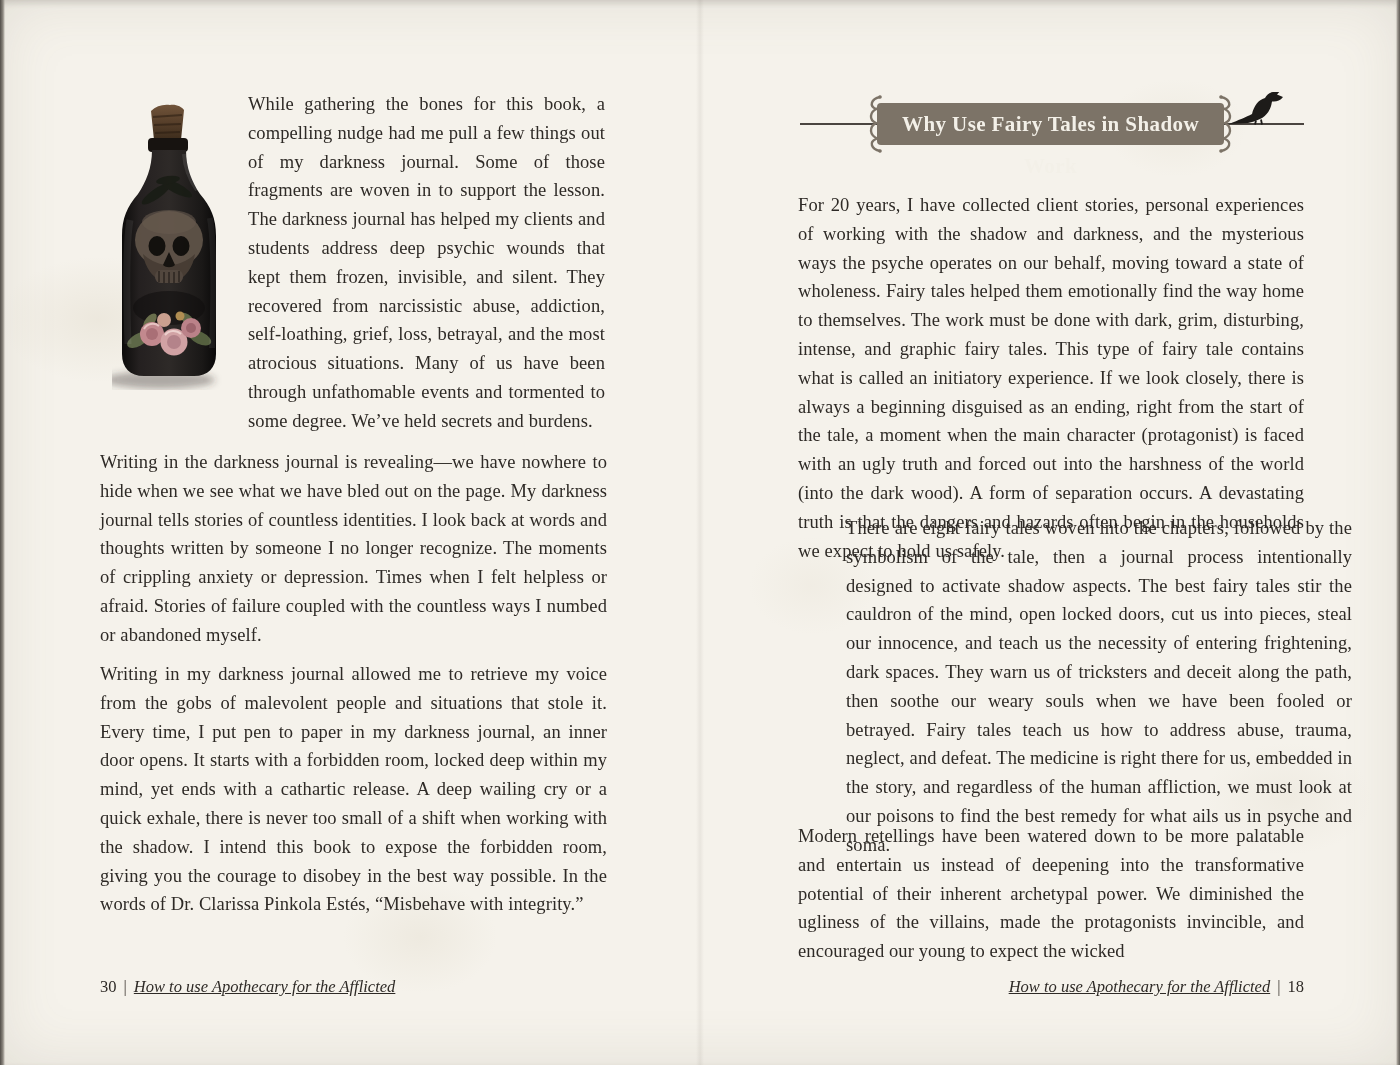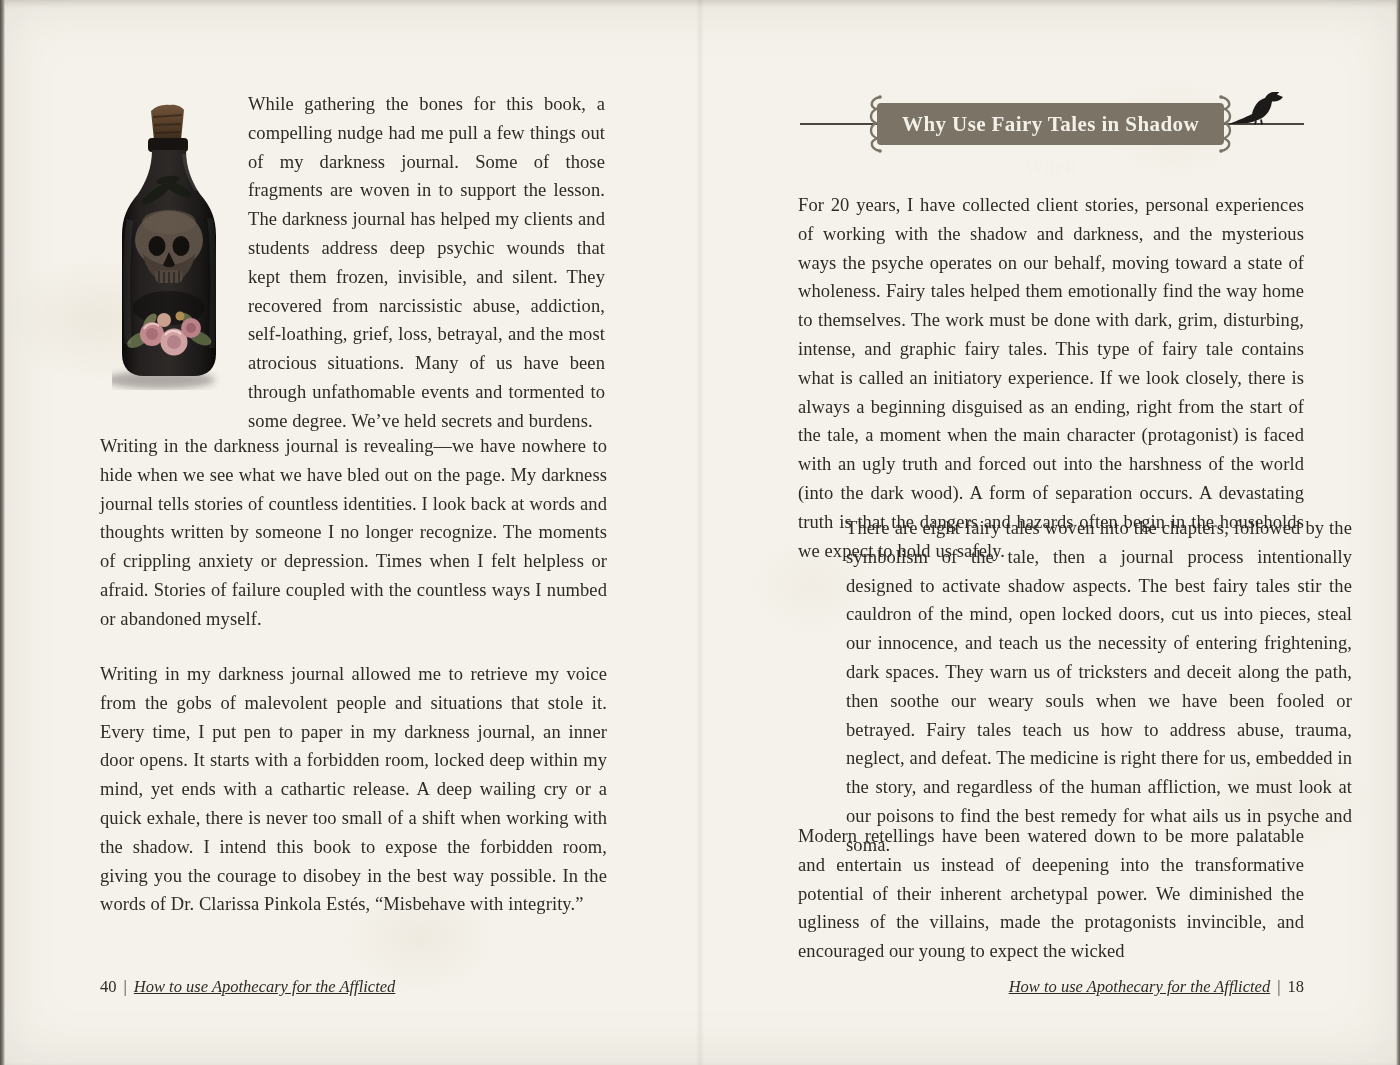--- a/index.html
+++ b/index.html
@@ -35,21 +35,21 @@
     font-size: 18.5px;
     line-height: 28.8px;
     text-align: justify;
     color: var(--ink, #2e2a26);
     letter-spacing: 0.1px;
   }
 
   .bottle-figure { position: absolute; left: 112px; top: 102px; width: 116px; height: 288px; }
 
   .para-beside { left: 248px; top: 90px;  width: 357px; }
-  .para-l2     { left: 100px; top: 432px; width: 507px; }
+  .para-l2     { left: 100px; top: 448px; width: 507px; }
   .para-l3     { left: 100px; top: 660px; width: 507px; }
 
   .para-r1 { left: 98px; top: 191px; width: 506px; }
   .para-r2 { left: 98px; top: 514px; width: 506px; margin-left: 48px; }
   .para-r3 { left: 98px; top: 822px; width: 506px; }
 
   .folio { position: absolute; top: 977px; font-size: 16.5px; white-space: nowrap; }
   .folio-left { left: 100px; }
   .folio-right { right: 96px; }
   .folio .running-title { font-style: italic; text-decoration: underline; }
@@ -145,21 +145,21 @@
         <path d="M98,116 C102,140 102,192 100,246" stroke="rgba(255,255,255,0.06)" stroke-width="6" fill="none"></path>
         <path d="M72,52 C73,66 78,78 85,88" stroke="rgba(255,255,255,0.10)" stroke-width="4" fill="none"></path>
       </svg>
     </figure>
 
     <p class="body-text para-beside">While gathering the bones for this book, a compelling nudge had me pull a few things out of my darkness journal. Some of those fragments are woven in to support the lesson. The darkness journal has helped my clients and students address deep psychic wounds that kept them frozen, invisible, and silent. They recovered from narcissistic abuse, addiction, self-loathing, grief, loss, betrayal, and the most atrocious situations. Many of us have been through unfathomable events and tormented to some degree. We’ve held secrets and burdens.</p>
     <p class="body-text para-l2">Writing in the darkness journal is revealing—we have nowhere to hide when we see what we have bled out on the page. My darkness journal tells stories of countless identities. I look back at words and thoughts written by someone I no longer recognize. The moments of crippling anxiety or depression. Times when I felt helpless or afraid. Stories of failure coupled with the countless ways I numbed or abandoned myself.</p>
     <p class="body-text para-l3">Writing in my darkness journal allowed me to retrieve my voice from the gobs of malevolent people and situations that stole it. Every time, I put pen to paper in my darkness journal, an inner door opens. It starts with a forbidden room, locked deep within my mind, yet ends with a cathartic release. A deep wailing cry or a quick exhale, there is never too small of a shift when working with the shadow. I intend this book to expose the forbidden room, giving you the courage to disobey in the best way possible. In the words of Dr. Clarissa Pinkola Estés, “Misbehave with integrity.”</p>
 
     <footer class="folio folio-left">
-      <span class="page-num">40</span><span class="sep">|</span><span class="running-title">How to use Apothecary for the Afflicted</span>
+      <span class="page-num">30</span><span class="sep">|</span><span class="running-title">How to use Apothecary for the Afflicted</span>
     </footer>
   </section>
 
   <section class="page page-right">
 
     <div class="chapter-head">
       <svg viewBox="0 0 510 64" width="510" height="64">
 
         <line x1="2" y1="32" x2="506" y2="32" stroke="#4a4540" stroke-width="2"></line>
 

